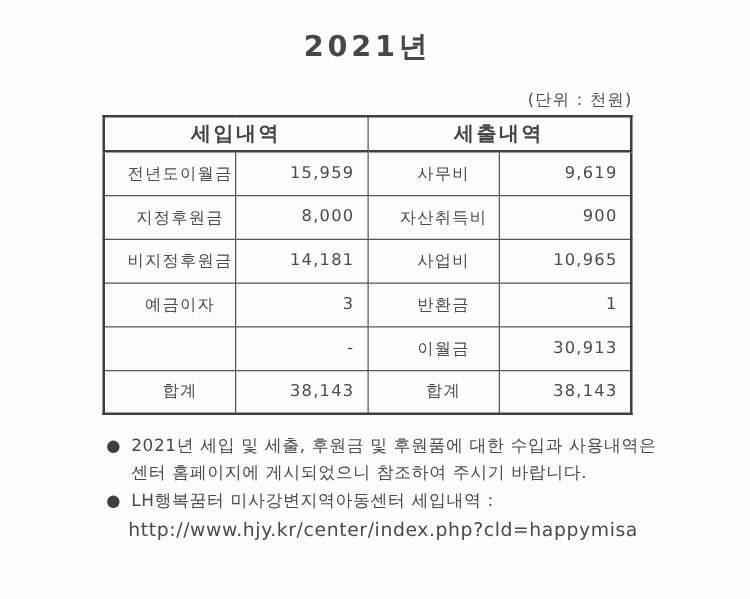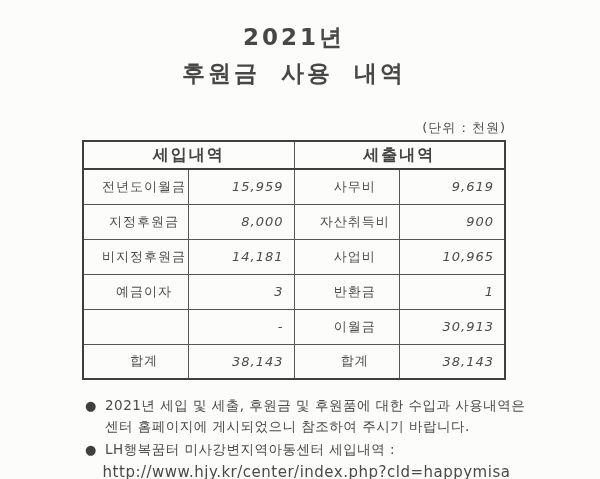--- a/index.html
+++ b/index.html
@@ -27,21 +27,21 @@
   .title-subject {
     font-size: 23px;
     font-weight: 700;
     letter-spacing: 3px;
     word-spacing: 10px;
     margin-top: 5px;
     color: #474747;
   }
   .unit-row {
     width: 424px;
-    margin: 30px auto 3px auto;
+    margin: 18px auto 3px auto;
     text-align: right;
     font-size: 13px;
     letter-spacing: 1px;
     color: #4d4d4d;
   }
   table.donation-table {
     width: 424px;
     margin: 0 auto;
     border-collapse: collapse;
     table-layout: fixed;
@@ -62,21 +62,21 @@
     color: #444;
   }
   table.donation-table td {
     height: 35px;
     font-size: 13px;
     letter-spacing: 1px;
     color: #4c4c4c;
     padding-left: 16px;
   }
   td.item-cell { text-align: center; }
-  td.amount-cell { text-align: right; padding-right: 10px; font-style: italic; }
+  td.amount-cell { text-align: right; padding-right: 10px; }
   .notes {
     margin: 15px 60px 0 85px;
   }
   .note {
     display: flex;
     align-items: flex-start;
     margin-bottom: 2px;
   }
   .bullet {
     flex: 0 0 20px;
@@ -100,21 +100,20 @@
     text-align: center;
   }
 </style>
 </head>
 <body>
 
 <div class="page">
 
   <div class="title-block">
     <div class="title-year">2021년</div>
-    <div class="title-subject">후원금 사용 내역</div>
   </div>
 
   <div class="unit-row">(단위 : 천원)</div>
 
   <table class="donation-table">
     <thead>
       <tr>
         <th colspan="2">세입내역</th>
         <th colspan="2">세출내역</th>
       </tr>

